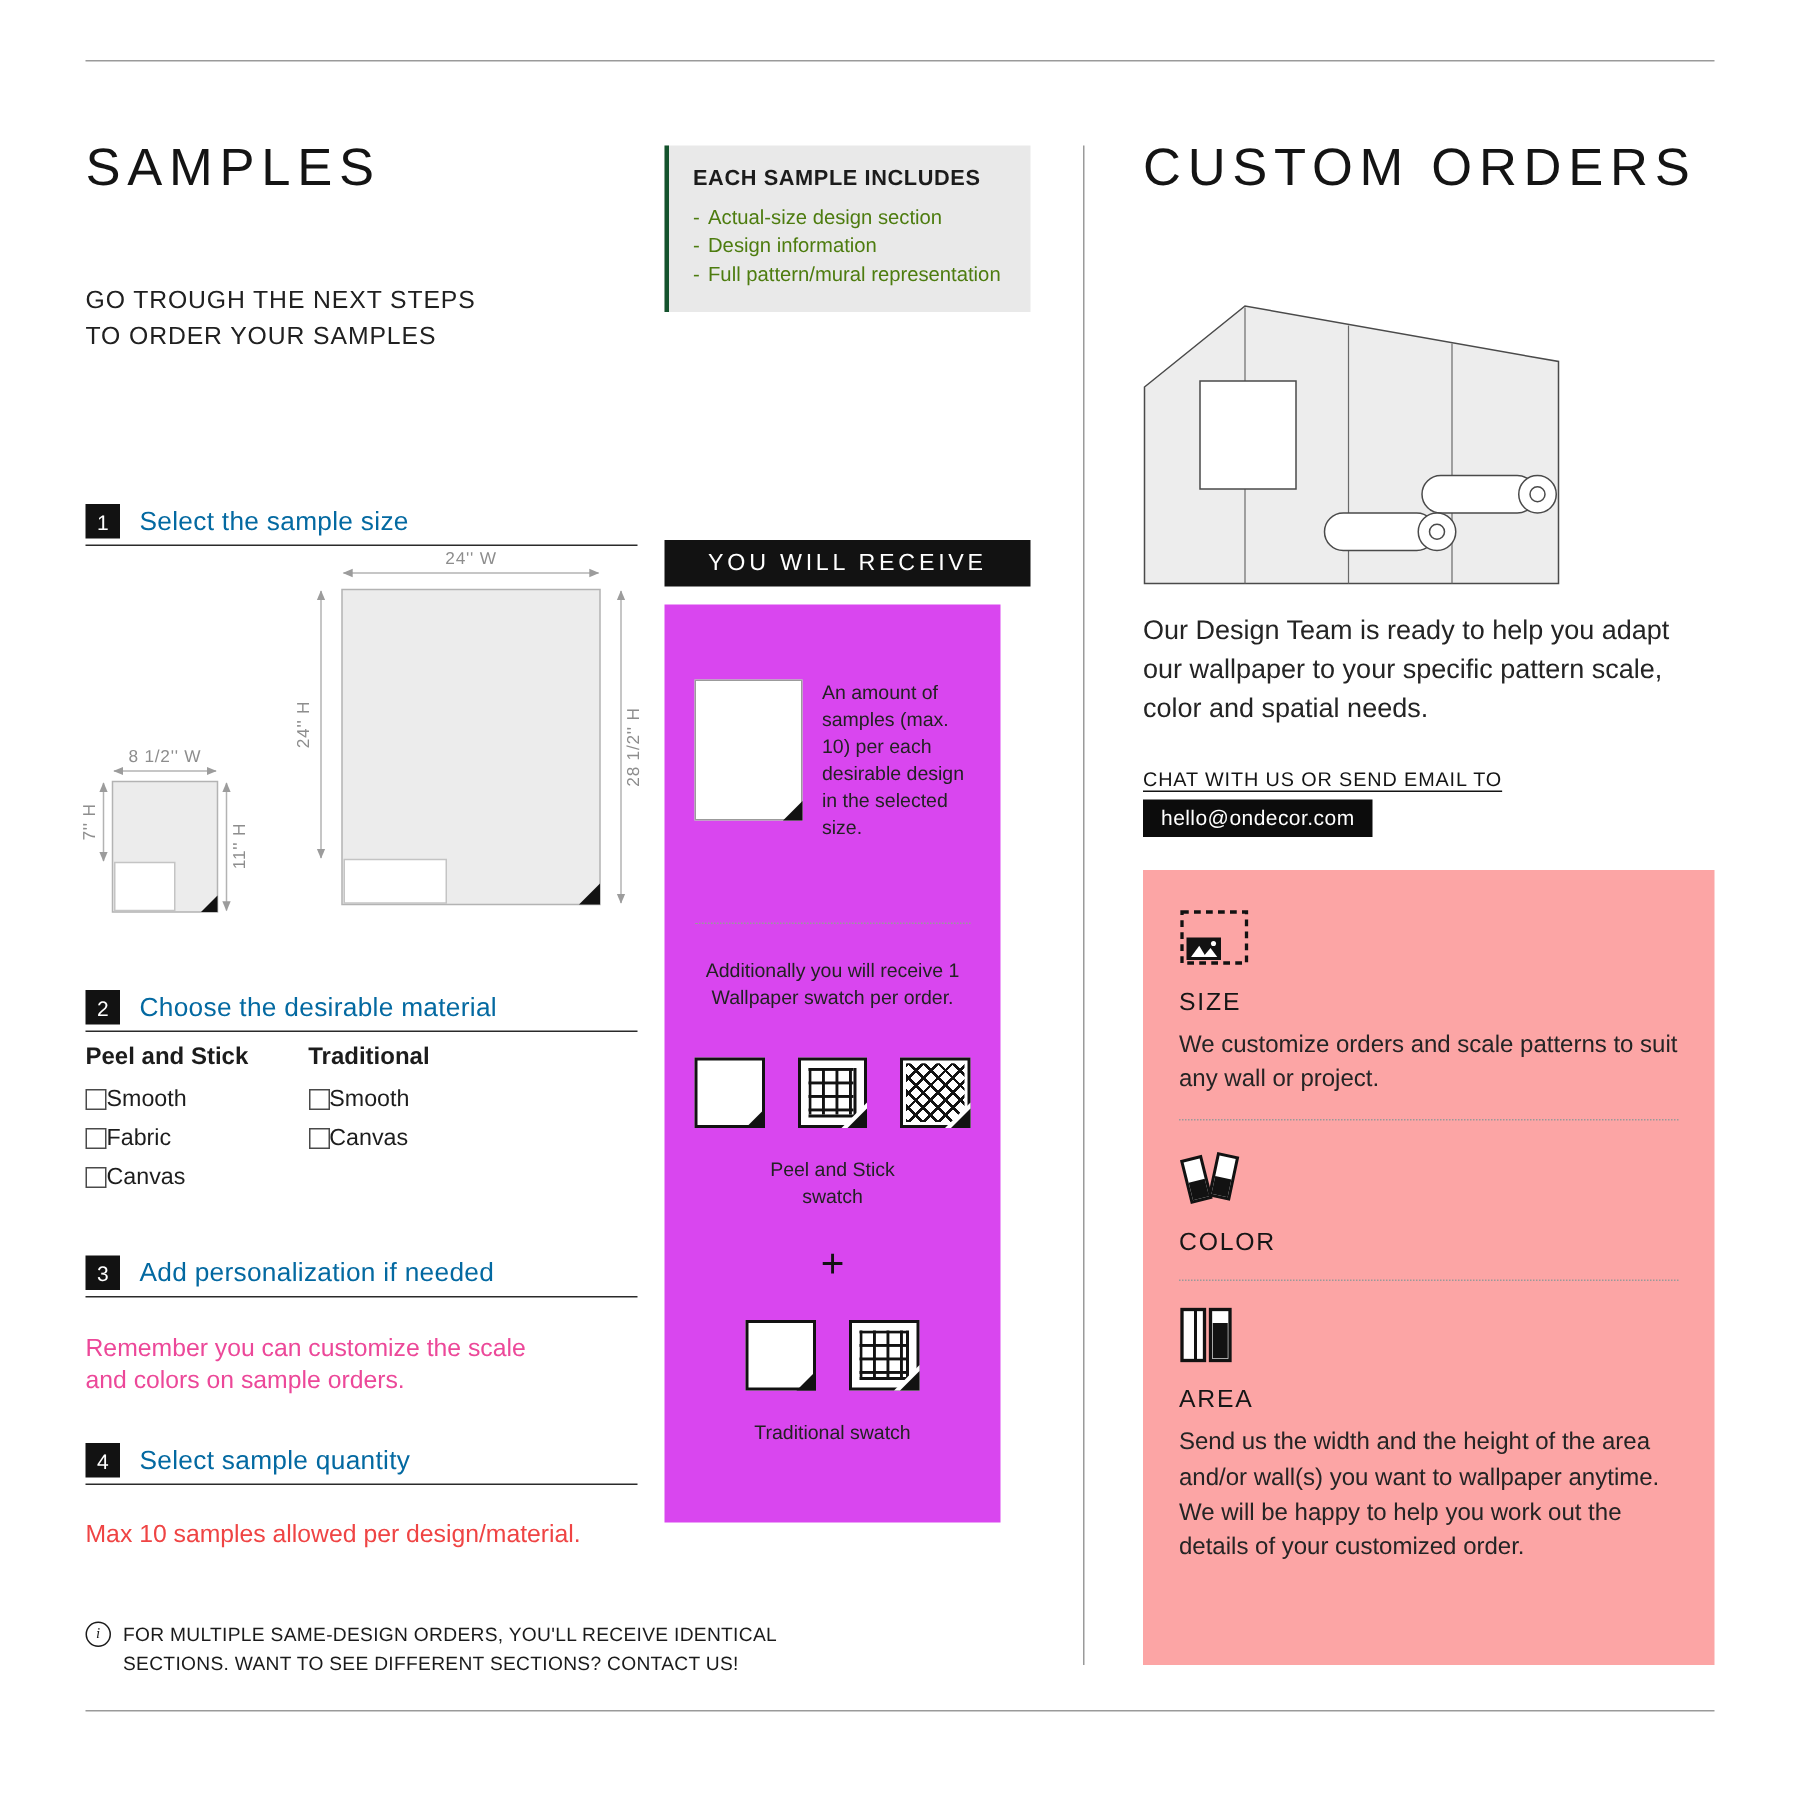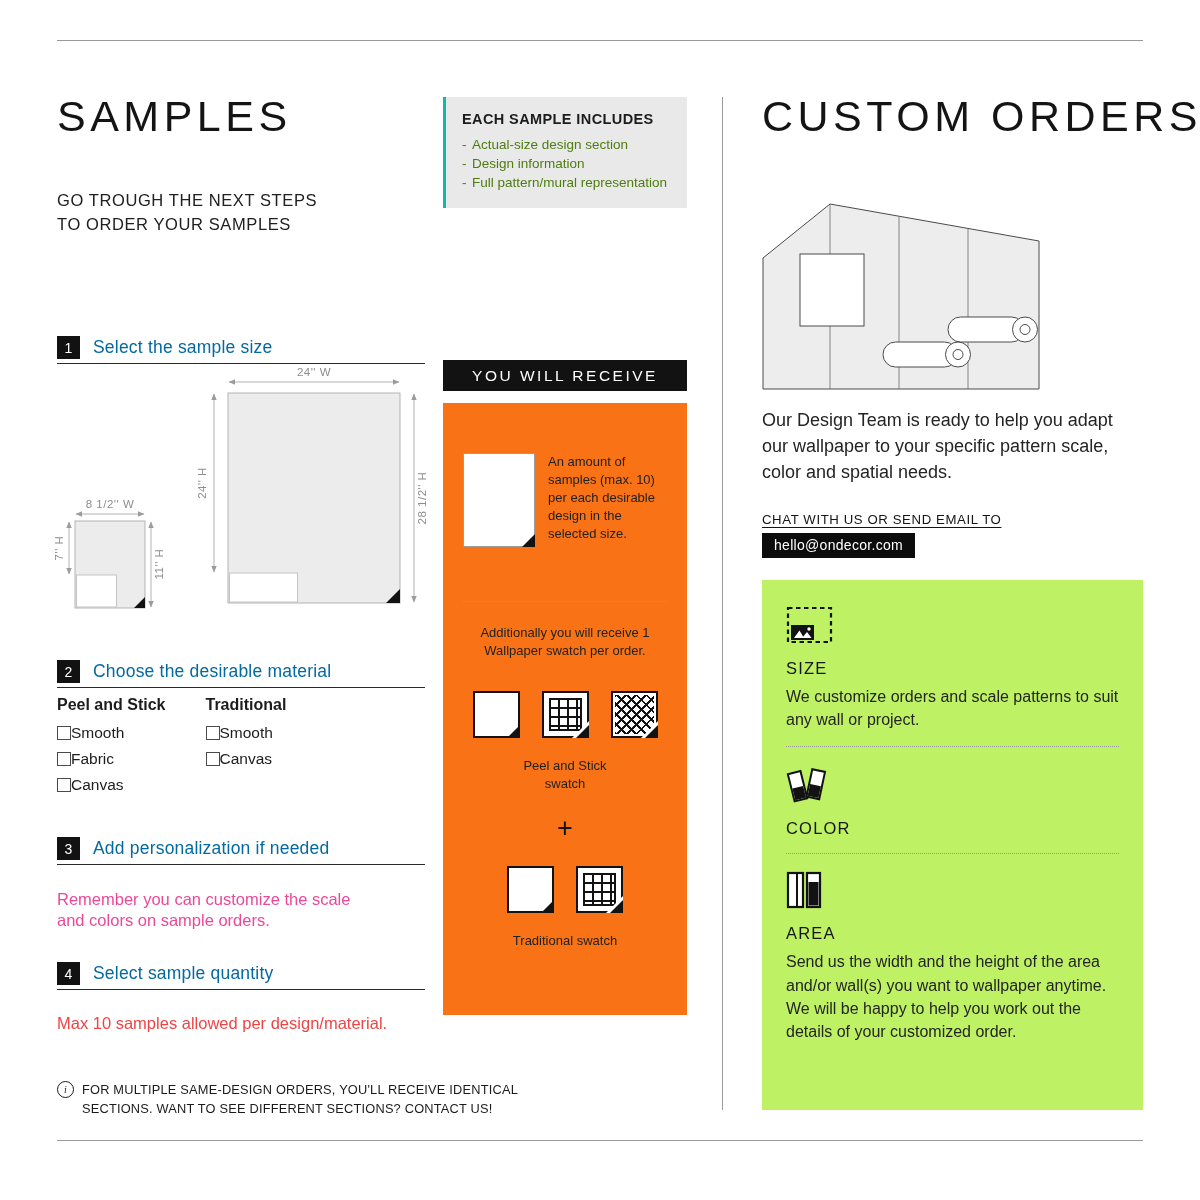--- a/index.html
+++ b/index.html
@@ -3,27 +3,27 @@
 <meta charset="utf-8">
 <style>
   html,body{margin:0;padding:0;background:#fff;}
   body{font-family:"Liberation Sans", sans-serif;color:#1c1c1c;}
   .page{position:relative;width:1200px;height:1200px;background:#fff;overflow:hidden;}
 
   .hr{position:absolute;left:57px;width:1086px;border-top:1px solid #9a9a9a;}
   .hr.top{top:40px}.hr.bottom{top:1140px}
   .v-divider{position:absolute;left:722px;top:97px;height:1013px;border-left:1px solid #9a9a9a;}
 
-  .big-title{position:absolute;font-size:43px;letter-spacing:4.5px;font-weight:500;color:#141414;white-space:nowrap;margin:0;}
+  .big-title{position:absolute;font-size:35px;letter-spacing:4.5px;font-weight:500;color:#141414;white-space:nowrap;margin:0;}
   .samples-title{left:57px;top:92px;}
   .custom-title{left:762px;top:92px;}
 
   .samples-intro{position:absolute;left:57px;top:189px;font-size:16.5px;letter-spacing:.6px;line-height:1.45;color:#202020;}
 
-  .includes-box{position:absolute;left:443px;top:97px;width:244px;box-sizing:border-box;background:#e9e9e9;border-left:3px solid #14b8a6;padding:14px 14px 16px 16px;}
+  .includes-box{position:absolute;left:443px;top:97px;width:244px;box-sizing:border-box;background:#e9e9e9;border-left:3px solid #14532d;padding:14px 14px 16px 16px;}
   .includes-title{font-size:14.5px;font-weight:700;letter-spacing:.4px;margin:0 0 8px;}
   .includes-list{margin:0;padding:0;list-style:none;font-size:13.5px;line-height:1.42;color:#4d7c0f;}
   .includes-list li{padding-left:10px;position:relative;}
   .includes-list li::before{content:"-";position:absolute;left:0;}
 
   .step-head{position:absolute;display:flex;align-items:center;gap:13px;left:57px;}
   .step-num{width:23px;height:23px;background:#121212;color:#fff;font-size:14px;display:flex;align-items:center;justify-content:center;flex-shrink:0;}
   .step-label{font-size:17.5px;color:#0369a1;letter-spacing:.2px;}
   .step-rule{position:absolute;left:57px;width:368px;border-top:1.5px solid #2a2a2a;}
   .s1{top:336px}.s1r{top:363px}
@@ -41,21 +41,21 @@
   .checkbox{width:12px;height:12px;border:1.5px solid #4a4a4a;display:inline-block;flex-shrink:0;background:#fff;}
 
   .step3-note{position:absolute;left:57px;top:872px;width:312px;font-size:16.5px;line-height:1.32;color:#ec4899;}
   .step4-note{position:absolute;left:57px;top:997px;font-size:16.5px;color:#ef4444;white-space:nowrap;}
 
   .footer-note{position:absolute;left:57px;top:1080px;display:flex;gap:8px;font-size:12.8px;letter-spacing:.2px;color:#1b1b1b;}
   .info-circle{width:15px;height:15px;border:1px solid #1b1b1b;border-radius:50%;font-size:10px;line-height:1;display:flex;align-items:center;justify-content:center;flex-shrink:0;margin-top:1px;font-family:"Liberation Serif",serif;font-style:italic;}
   .footer-lines{line-height:1.5;}
 
   .receive-bar{position:absolute;left:443px;top:360px;width:244px;height:31px;background:#121212;color:#fff;display:flex;align-items:center;justify-content:center;font-size:15.5px;letter-spacing:2.5px;}
-  .receive-panel{position:absolute;left:443px;top:403px;width:244px;height:612px;background:#f97316;box-sizing:border-box;padding:50px 20px 0;overflow:hidden;}
+  .receive-panel{position:absolute;left:443px;top:403px;width:224px;height:612px;background:#d946ef;box-sizing:border-box;padding:50px 20px 0;overflow:hidden;}
   .sample-row{display:flex;gap:13px;align-items:flex-start;}
   .sample-sheet{width:70px;height:92px;background:#fff;border:1px solid #9b9b9b;position:relative;flex-shrink:0;}
   .fold{position:absolute;width:0;height:0;border-style:solid;}
   .fold.black{border-width:0 0 13px 13px;border-color:transparent transparent #121212 transparent;right:-1px;bottom:-1px;}
   .fold.white-back{border-width:0 0 17px 17px;border-color:transparent transparent #fff transparent;right:-2px;bottom:-2px;}
   .swatch .fold.black{right:-2px;bottom:-2px;}
   .sample-text{font-size:13px;line-height:1.38;color:#222;}
   .dotted-rule{border:none;border-top:1px dotted #9a9a9a;margin:0;}
   .receive-panel .dotted-rule{margin-top:54px;}
   .additional-text{margin-top:22px;text-align:center;font-size:13px;line-height:1.42;color:#222;}
@@ -65,21 +65,21 @@
   .pattern-grid{position:absolute;inset:5px;border-right:2px solid #121212;border-bottom:2px solid #121212;background-image:linear-gradient(to right,#121212 2px,transparent 2px),linear-gradient(to bottom,#121212 2px,transparent 2px);background-size:9px 9px;}
   .pattern-cross{position:absolute;inset:2px;background-image:repeating-linear-gradient(45deg,#121212 0 1.8px,transparent 1.8px 7px),repeating-linear-gradient(135deg,#121212 0 1.8px,transparent 1.8px 7px);}
   .swatch-label{margin:19px auto 0;text-align:center;font-size:13px;line-height:1.4;color:#222;width:110px;}
   .plus{margin-top:20px;text-align:center;font-size:27px;font-weight:300;color:#121212;}
 
   .house{position:absolute;left:762px;top:196px;width:280px;height:196px;}
   .custom-intro{position:absolute;left:762px;top:407px;width:352px;font-size:18px;line-height:1.45;color:#242424;margin:0;}
   .contact-label{position:absolute;left:762px;top:512px;font-size:13.2px;letter-spacing:.6px;color:#141414;text-decoration:underline;text-underline-offset:3px;cursor:pointer;}
   .email-badge{position:absolute;left:762px;top:533px;background:#0c0c0c;color:#fff;font-size:14px;padding:4px 12px 5px;letter-spacing:.3px;cursor:pointer;}
 
-  .custom-panel{position:absolute;left:762px;top:580px;width:381px;height:530px;background:#bef264;box-sizing:border-box;padding:26px 24px;overflow:hidden;}
+  .custom-panel{position:absolute;left:762px;top:580px;width:381px;height:530px;background:#fca5a5;box-sizing:border-box;padding:26px 24px;overflow:hidden;}
   .feature-icon{display:block;}
   .feature-name{margin:13px 0 0;font-size:16.5px;letter-spacing:1.2px;font-weight:500;color:#161616;}
   .feature-text{margin:7px 0 0;font-size:16px;line-height:1.45;color:#242424;}
   .custom-panel .dotted-rule{margin:15px 0 17px;}
 </style>
 </head>
 <body>
 
 <div class="page">
 

